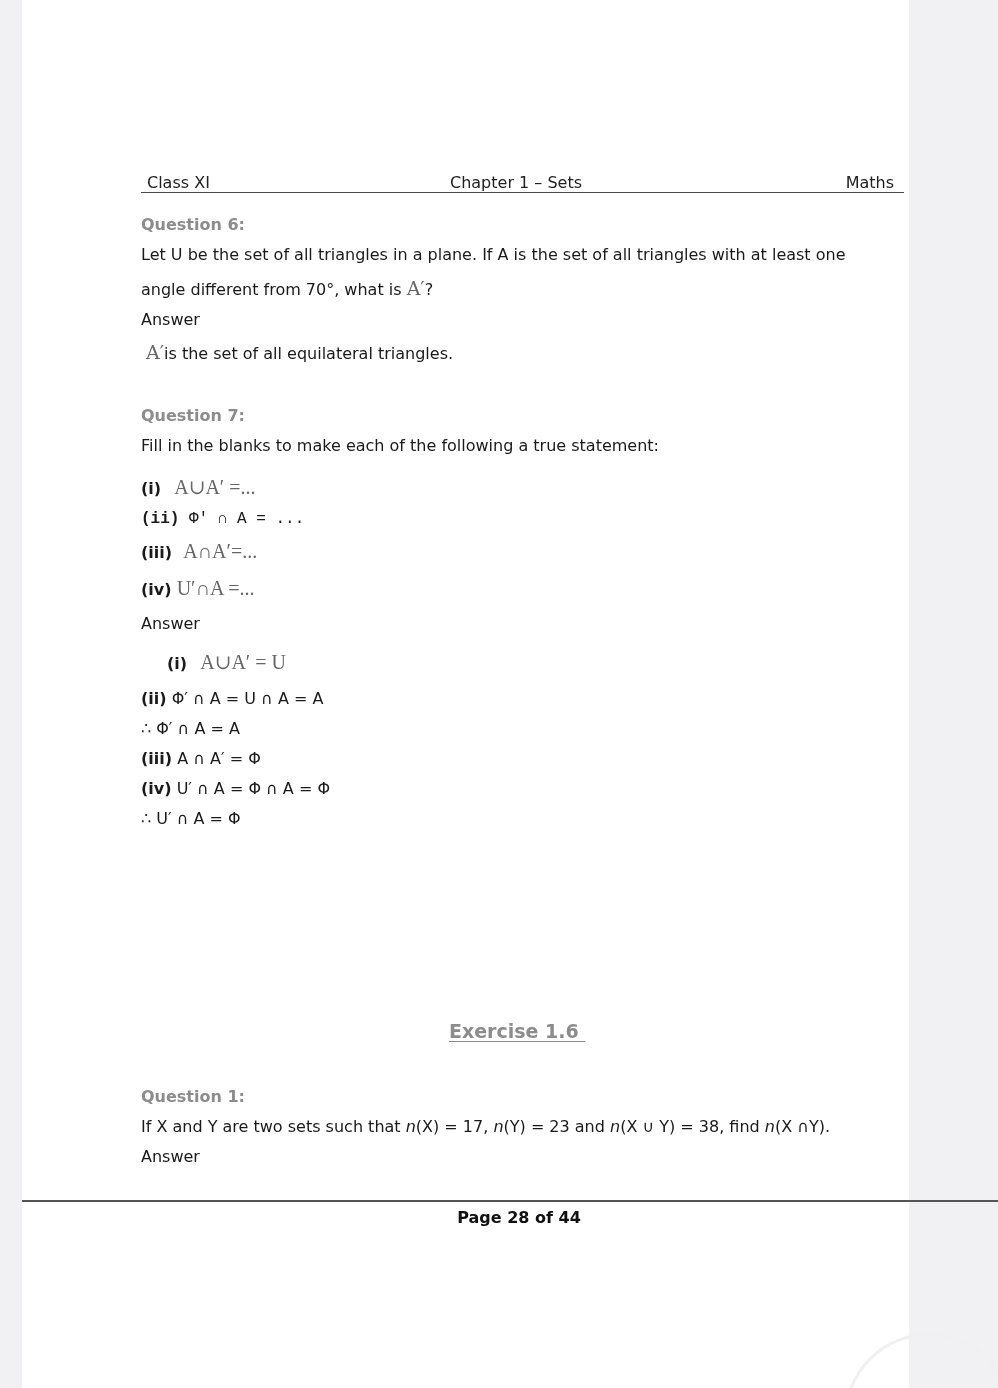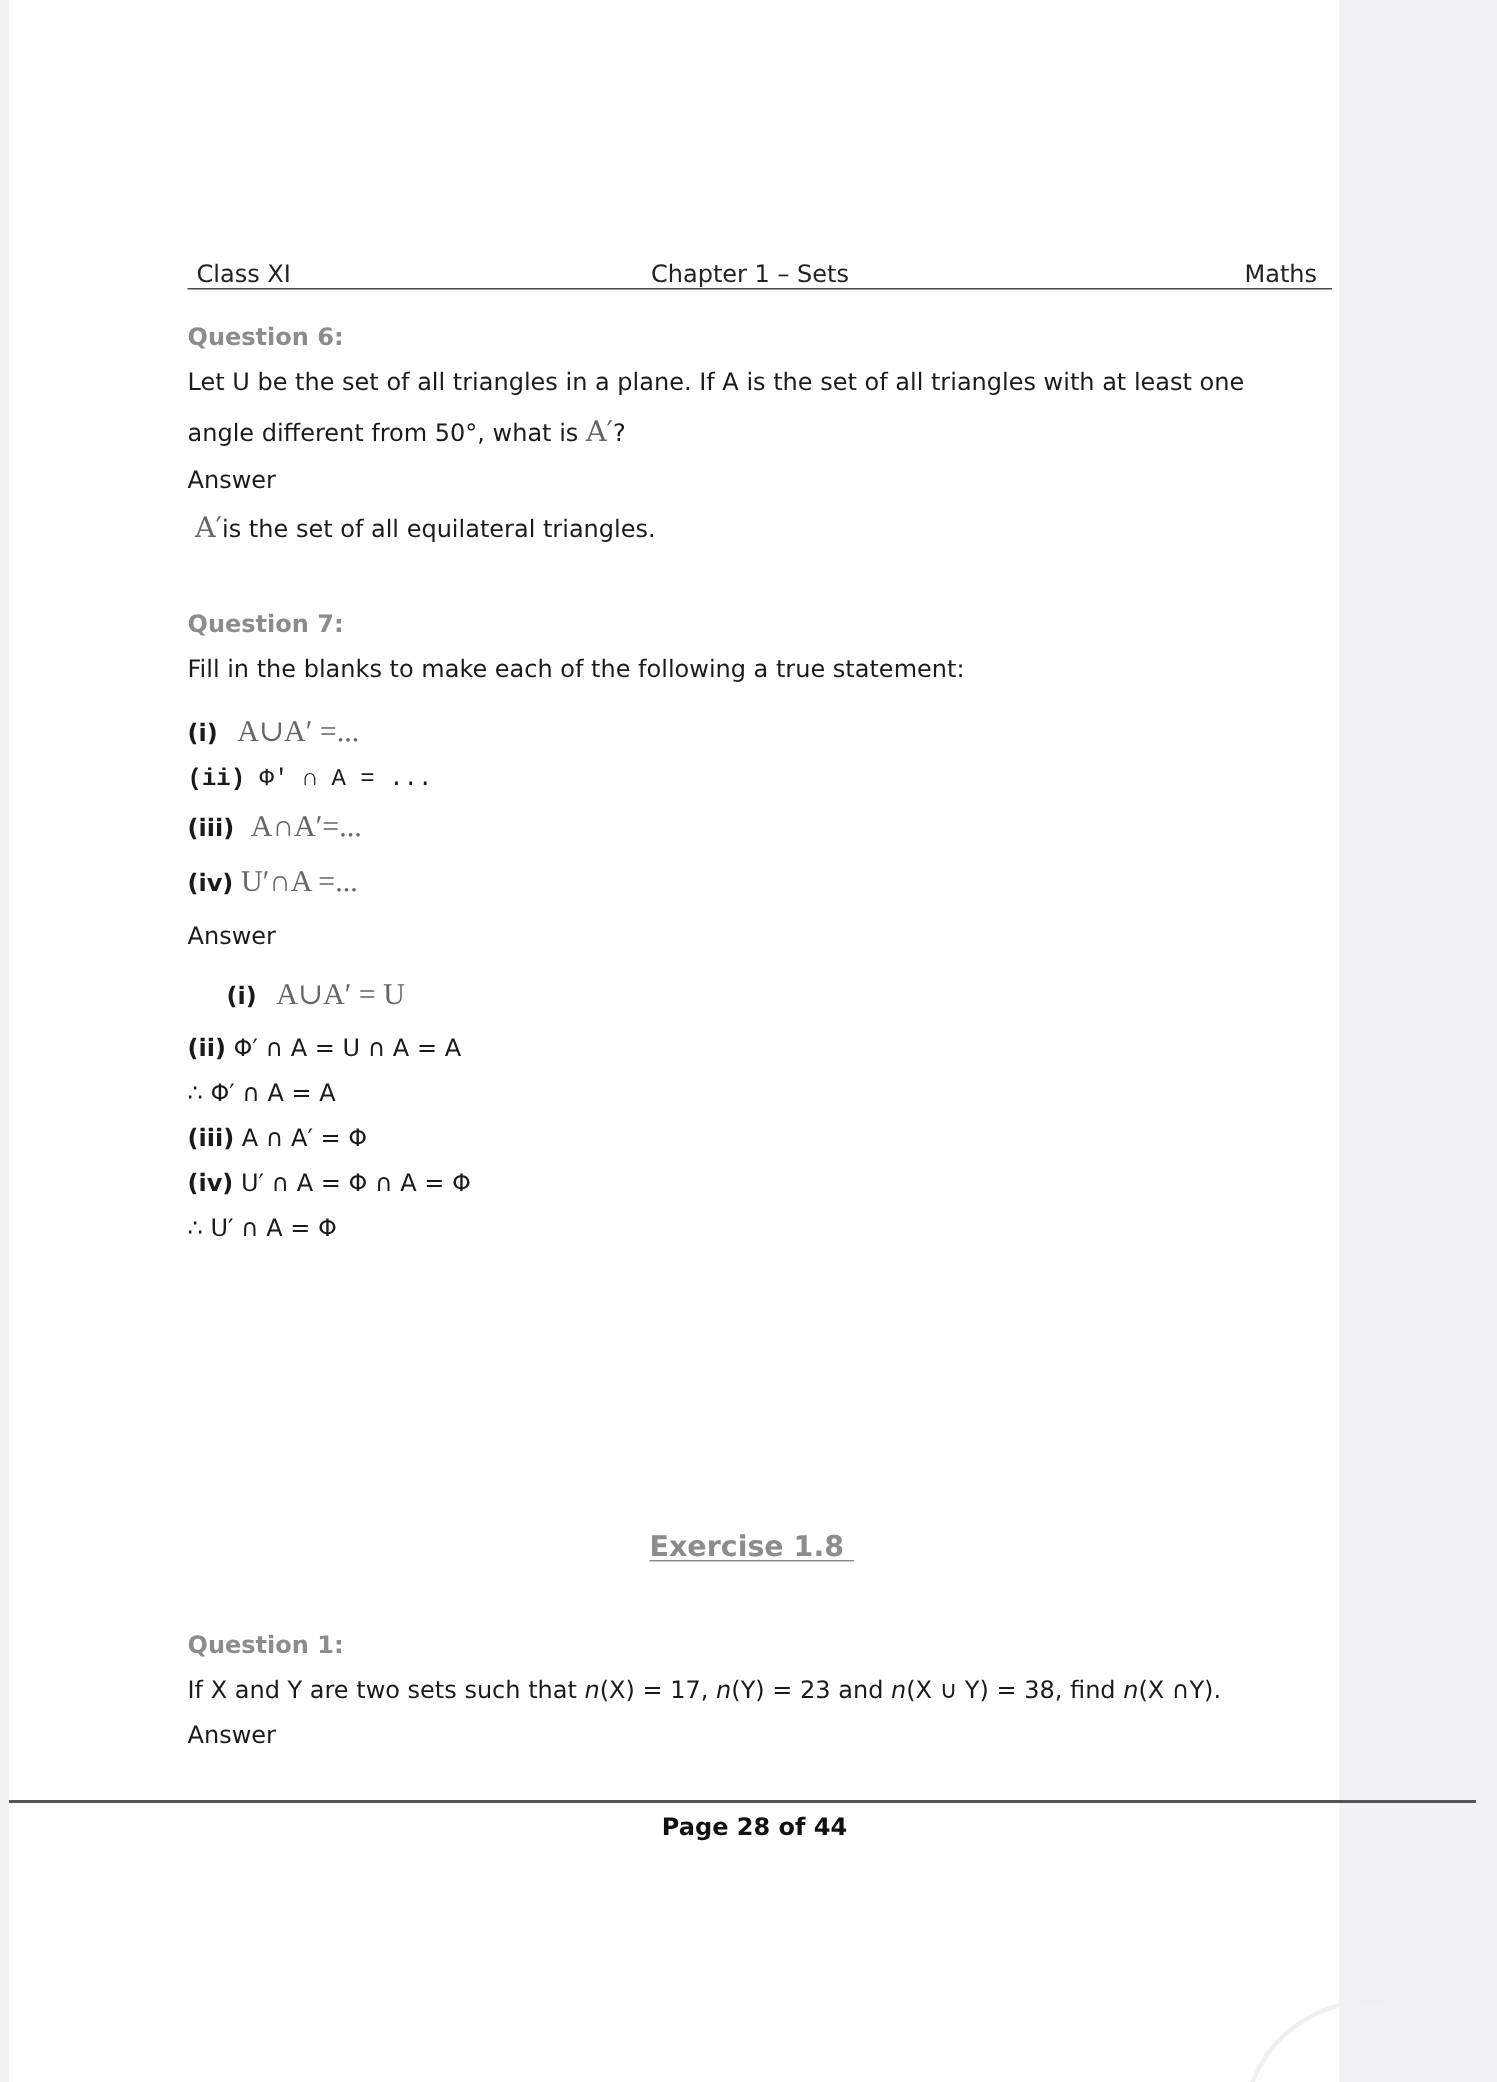--- a/index.html
+++ b/index.html
@@ -10,21 +10,21 @@
       width: 998px;
       height: 1388px;
       background: #f1f1f3;
       position: relative;
       overflow: hidden;
       font-family: "DejaVu Sans", sans-serif;
       color: #1a1a1a;
     }
     .page {
       position: absolute;
-      left: 6px;
+      left: 22px;
       top: 0;
       width: 887px;
       height: 1388px;
       background: #ffffff;
     }
     .abs { position: absolute; white-space: nowrap; }
     .header {
       position: absolute;
       left: 119px;
       top: 172px;
@@ -110,21 +110,21 @@
 
   <div class="header">
     <span class="left">Class XI</span>
     <span class="center">Chapter 1 – Sets</span>
     <span class="right">Maths</span>
   </div>
 
   <div class="abs qhead" style="left:119px; top:215px;">Question 6:</div>
   <div class="abs body-text" style="left:119px; top:245px;">Let U be the set of all triangles in a plane. If A is the set of all triangles with at least one</div>
   <div class="abs body-text" style="left:119px; top:277px;">
-    <span>angle different from 50°, what is </span><span class="serif-math">A′</span><span>?</span>
+    <span>angle different from 70°, what is </span><span class="serif-math">A′</span><span>?</span>
   </div>
   <div class="abs body-text" style="left:119px; top:310px;">Answer</div>
   <div class="abs body-text" style="left:124px; top:341px;">
     <span class="serif-math">A′</span><span>is the set of all equilateral triangles.</span>
   </div>
 
   <div class="abs qhead" style="left:119px; top:406px;">Question 7:</div>
   <div class="abs body-text" style="left:119px; top:436px;">Fill in the blanks to make each of the following a true statement:</div>
 
   <div class="abs" style="left:119px; top:475px;">
@@ -158,21 +158,21 @@
   <div class="abs" style="left:119px; top:749px;">
     <span class="item-label">(iii)</span>
     <span class="body-text">A ∩ A′ = Φ</span>
   </div>
   <div class="abs" style="left:119px; top:779px;">
     <span class="item-label">(iv)</span>
     <span class="body-text">U′ ∩ A = Φ ∩ A = Φ</span>
   </div>
   <div class="abs body-text" style="left:119px; top:809px;">∴ U′ ∩ A = Φ</div>
 
-  <div class="exercise">Exercise 1.8 </div>
+  <div class="exercise">Exercise 1.6 </div>
 
   <div class="abs qhead" style="left:119px; top:1087px;">Question 1:</div>
   <div class="abs body-text" style="left:119px; top:1117px;">
     <span>If X and Y are two sets such that </span><i class="n">n</i><span>(X) = 17, </span><i class="n">n</i><span>(Y) = 23 and </span><i class="n">n</i><span>(X ∪ Y) = 38, find </span><i class="n">n</i><span>(X ∩Y).</span>
   </div>
   <div class="abs body-text" style="left:119px; top:1147px;">Answer</div>
 
   <div class="footer-line"></div>
   <div class="footer-text">Page 28 of 44</div>
 

